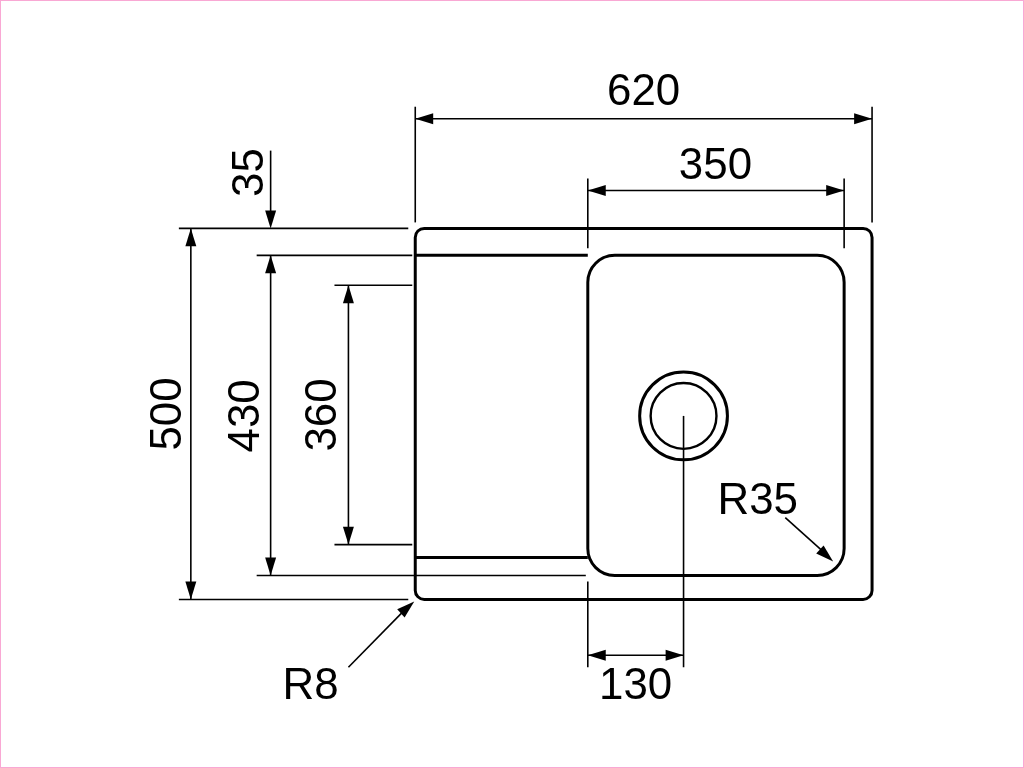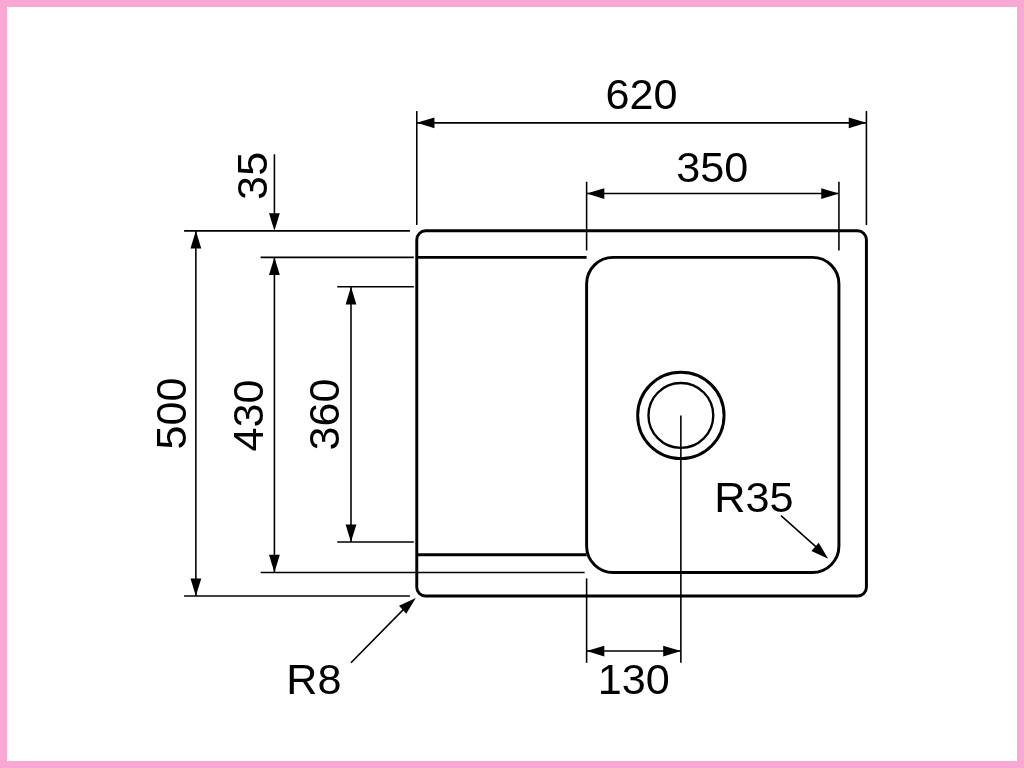--- a/index.html
+++ b/index.html
@@ -7,21 +7,21 @@
     padding: 0;
     background: #ffffff;
     font-family: "Liberation Sans", sans-serif;
   }
   .canvas {
     position: relative;
     width: 1024px;
     height: 768px;
     background: #ffffff;
     box-sizing: border-box;
-    border: 7px solid #f9a8d4;
+    border: 1px solid #f9a8d4;
     overflow: hidden;
   }
   svg { display: block; width: 100%; height: 100%; }
 
   .part-line {
     stroke: #000000;
     stroke-width: 3;
     fill: none;
     stroke-linecap: butt;
   }

